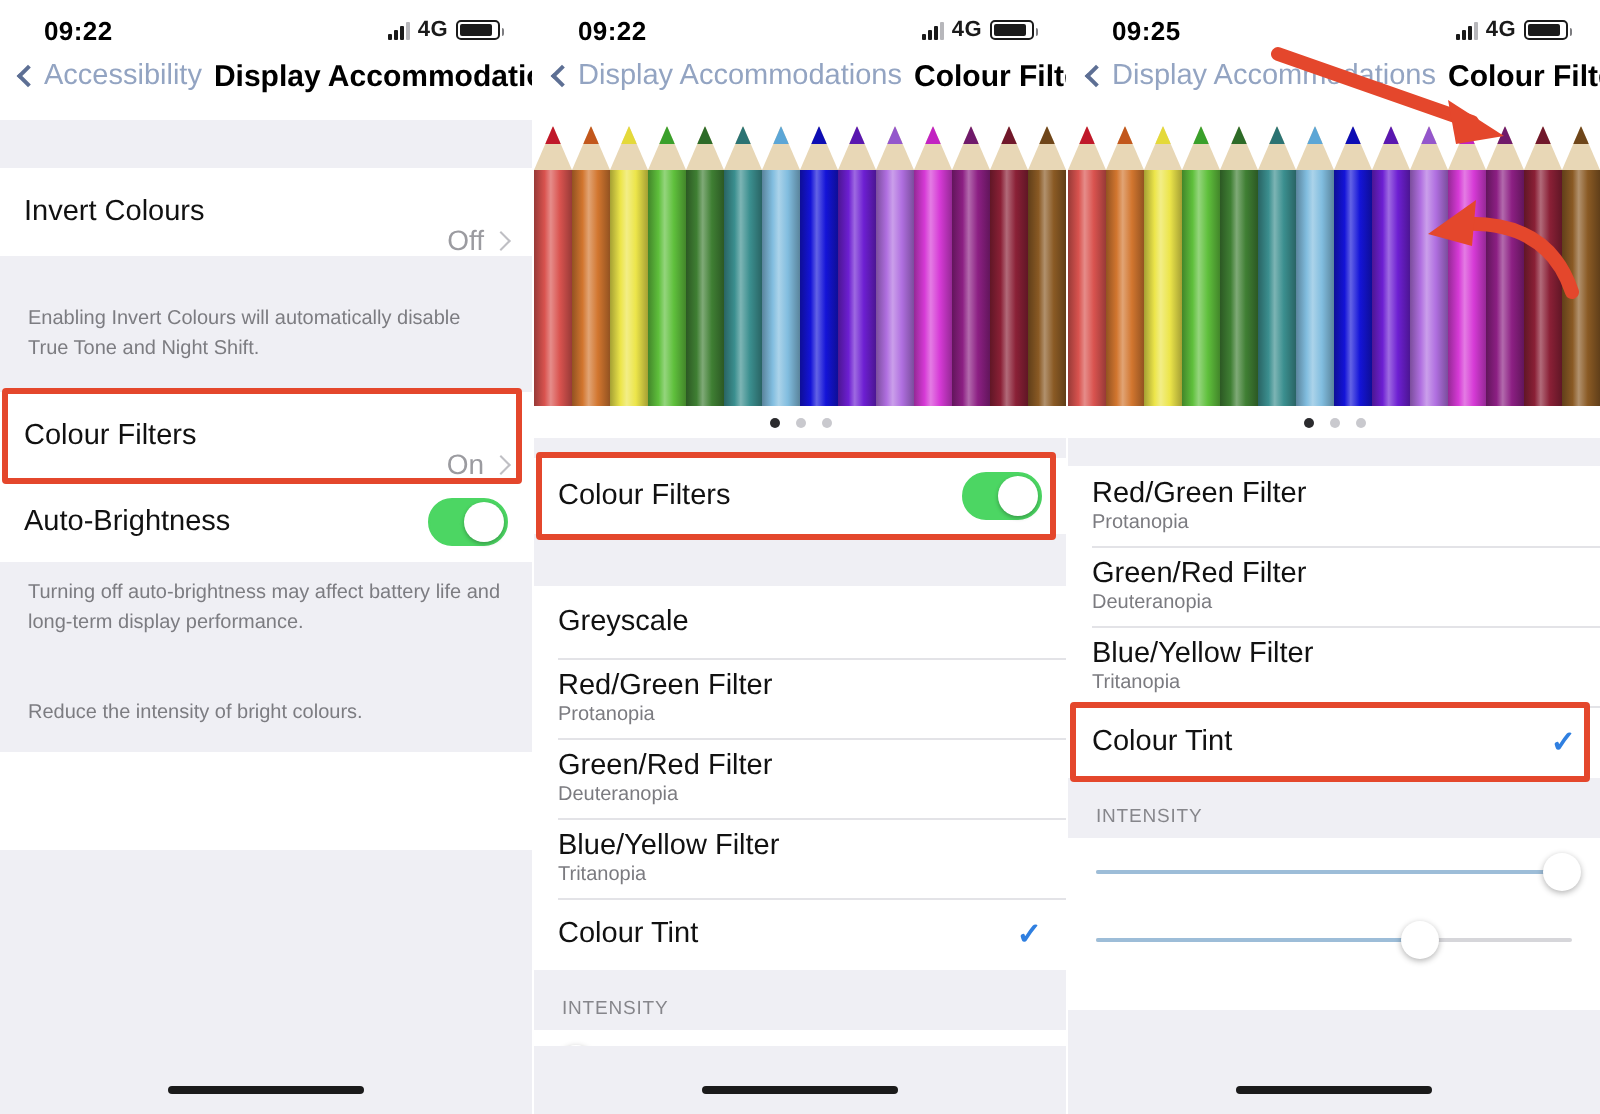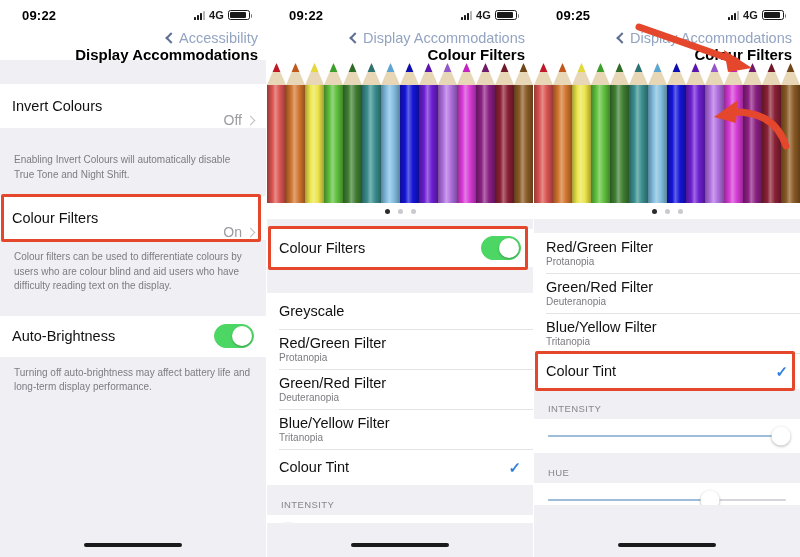--- a/index.html
+++ b/index.html
@@ -62,25 +62,24 @@
     content:"";
     position:absolute; right:-3px; top:3px;
     width:1.5px; height:4px; background:#7c7c80; border-radius:0 1px 1px 0;
   }
   .battery > span { display:block; height:100%; width:90%; background:#1a1a1a; border-radius:1px;}
 
   
   .navbar {
     height: 30px;
     display: flex;
-    align-items: flex-end;
+    align-items: flex-start;
     padding: 0 8px;
     background: #ffffff;
     position: relative;
-    flex-direction: column;
   }
   .back-btn {
     display: flex;
     align-items: center;
     gap: 2px;
     color: #9aa8c4;
     font-size: 14.5px;
     white-space: nowrap;
   }
   .chev {
@@ -302,21 +301,20 @@
           <span class="row-title">Colour Filters</span>
         </div>
         <div class="row-right">
           <span>On</span>
           <span class="disclosure"></span>
         </div>
       </div>
       <div class="hl" style="left:1px; right:5px; top:-2px; bottom:-2px;"></div>
     </div>
 
-    <div class="footer-note" style="padding-top:10px;padding-bottom:22px;">Colour filters can be used to differentiate colours by users who are colour blind and aid users who have difficulty reading text on the display.</div>
 
     <div class="row">
       <div class="row-col">
         <span class="row-title">Auto-Brightness</span>
       </div>
       <div class="toggle on">
           <span class="knob"></span>
         </div>
     </div>
 
@@ -658,21 +656,20 @@
       </div>
 
     <div class="slider-sec-label">INTENSITY</div>
     <div class="slider-row">
       <div class="track">
         <div class="fill" id="p3ifill" style="width: 98%;"></div>
         <div class="knob" id="p3iknob" style="left: 98%;"></div>
       </div>
     </div>
 
-    <div class="slider-sec-label">HUE</div>
     <div class="slider-row">
       <div class="track">
         <div class="fill" id="p3hfill" style="width: 68%;"></div>
         <div class="knob" id="p3hknob" style="left: 68%;"></div>
       </div>
     </div>
 
     <div class="fill-bottom" style="position:absolute;left:0;right:0;bottom:0;height:52px;"></div>
     <div class="home-ind"></div>
 

